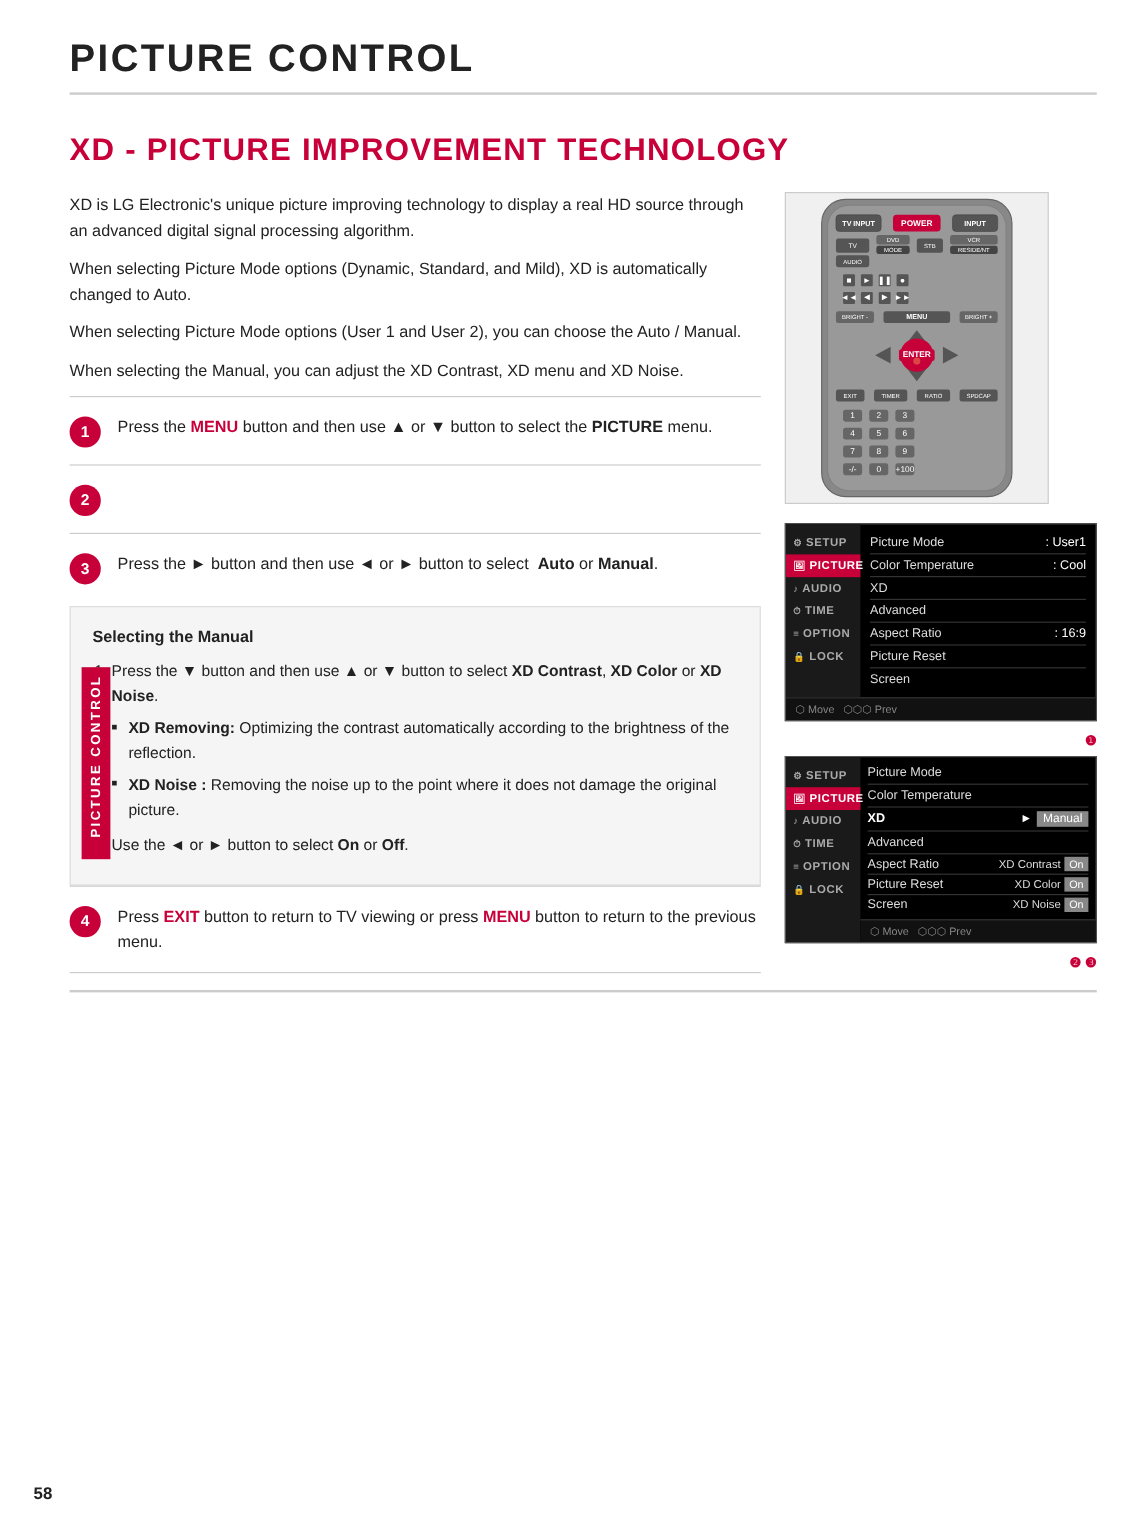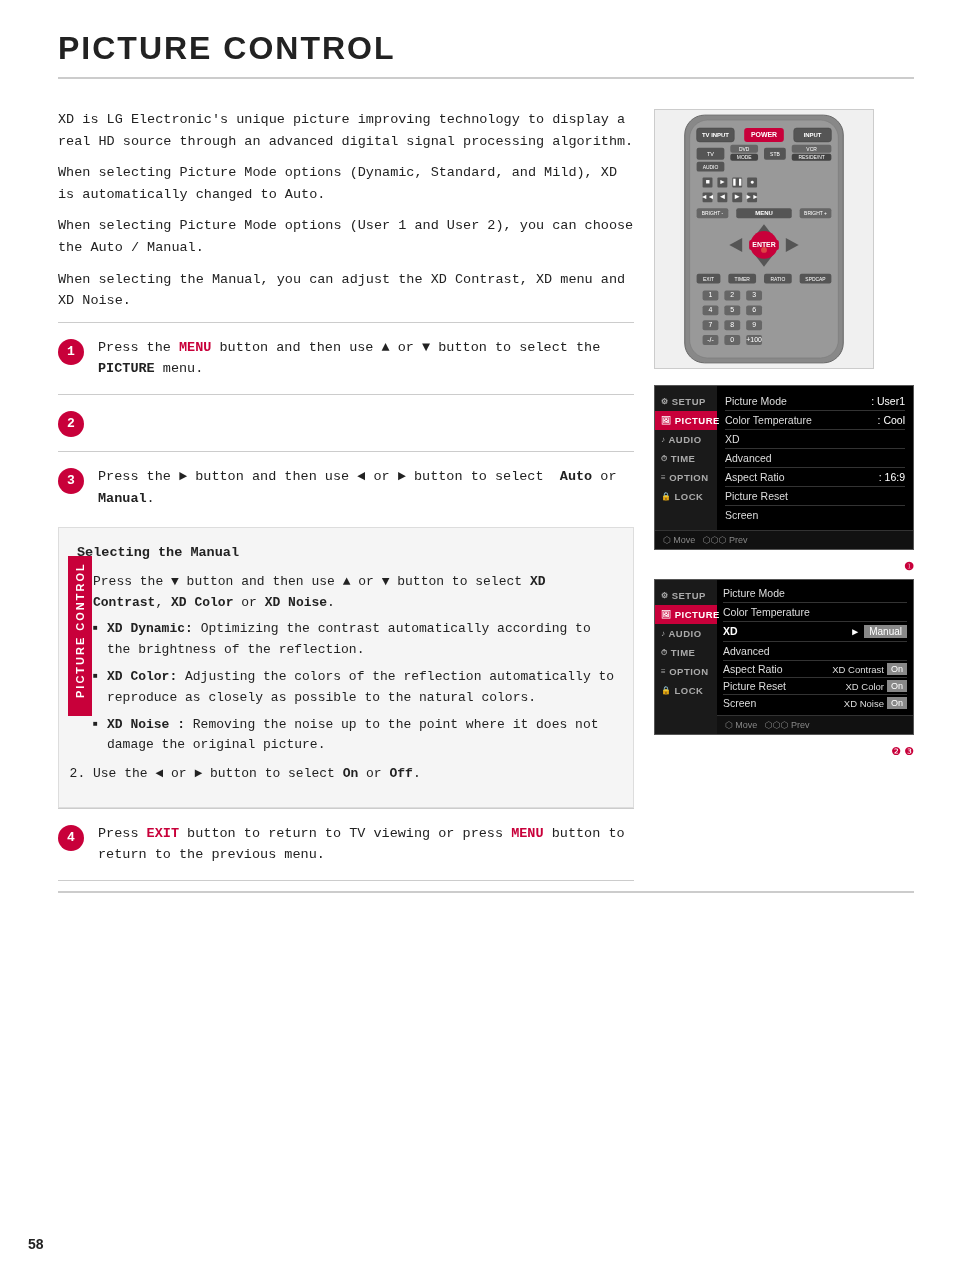--- a/index.html
+++ b/index.html
@@ -59,21 +59,20 @@
 
     
     .content-layout {
       display: flex;
       gap: 20px;
     }
 
     .left-column {
       flex: 1;
       min-width: 0;
-      font-family: Liberation Mono, monospace;
     }
 
     .right-column {
       width: 260px;
       flex-shrink: 0;
     }
 
     
     .intro-text {
       font-size: 13.5px;
@@ -253,21 +252,21 @@
       font-size: 11px;
       color: #c8003a;
       font-weight: bold;
       margin-bottom: 6px;
     }
 
     .screen-label-bottom {
       text-align: right;
       font-size: 11px;
       color: #c8003a;
-      font-weight: normal;
+      font-weight: bold;
       margin-top: 4px;
       margin-bottom: 6px;
     }
 
     
     .page-number {
       position: absolute;
       bottom: 20px;
       left: 28px;
       font-size: 14px;
@@ -283,20 +282,21 @@
   </style>
 </head>
 <body>
 
 <div class="sidebar-label">PICTURE CONTROL</div>
 
 <div class="main-content">
 
   <h1 class="page-title">PICTURE CONTROL</h1>
 
+  <h2 class="section-heading">XD - PICTURE IMPROVEMENT TECHNOLOGY</h2>
 
   <div class="content-layout">
 
     <div class="left-column">
 
       <p class="intro-text">XD is LG Electronic's unique picture improving technology to display a real HD source through an advanced digital signal processing algorithm.</p>
       <p class="intro-text">When selecting Picture Mode options (Dynamic, Standard, and Mild), XD is automatically changed to Auto.</p>
       <p class="intro-text">When selecting Picture Mode options (User 1 and User 2), you can choose the Auto / Manual.</p>
       <p class="intro-text">When selecting the Manual, you can adjust the XD Contrast, XD menu and XD Noise.</p>
 
@@ -320,24 +320,21 @@
           </div>
         </div>
 
         <div class="manual-box">
           <div class="manual-title">Selecting the Manual</div>
           <ol>
             <li>
               Press the ▼ button and then use ▲ or ▼ button to select <span style="font-weight:bold;">XD Contrast</span>, <span style="font-weight:bold;">XD Color</span> or <span style="font-weight:bold;">XD Noise</span>.
               <ul>
                 <li>
-                  <span style="font-weight:bold;">XD Dynamic:</span> Optimizing the contrast automatically according to the brightness of the reflection.
-                </li>
-                <li>
-                  <span style="font-weight:bold;">XD Color:</span> Adjusting the colors of the reflection automatically to reproduce as closely as possible to the natural colors.
+                  <span style="font-weight:bold;">XD Removing:</span> Optimizing the contrast automatically according to the brightness of the reflection.
                 </li>
                 <li>
                   <span style="font-weight:bold;">XD Noise :</span> Removing the noise up to the point where it does not damage the original picture.
                 </li>
               </ul>
             </li>
             <li>
               Use the ◄ or ► button to select <span style="font-weight:bold;">On</span> or <span style="font-weight:bold;">Off</span>.
             </li>
           </ol>

